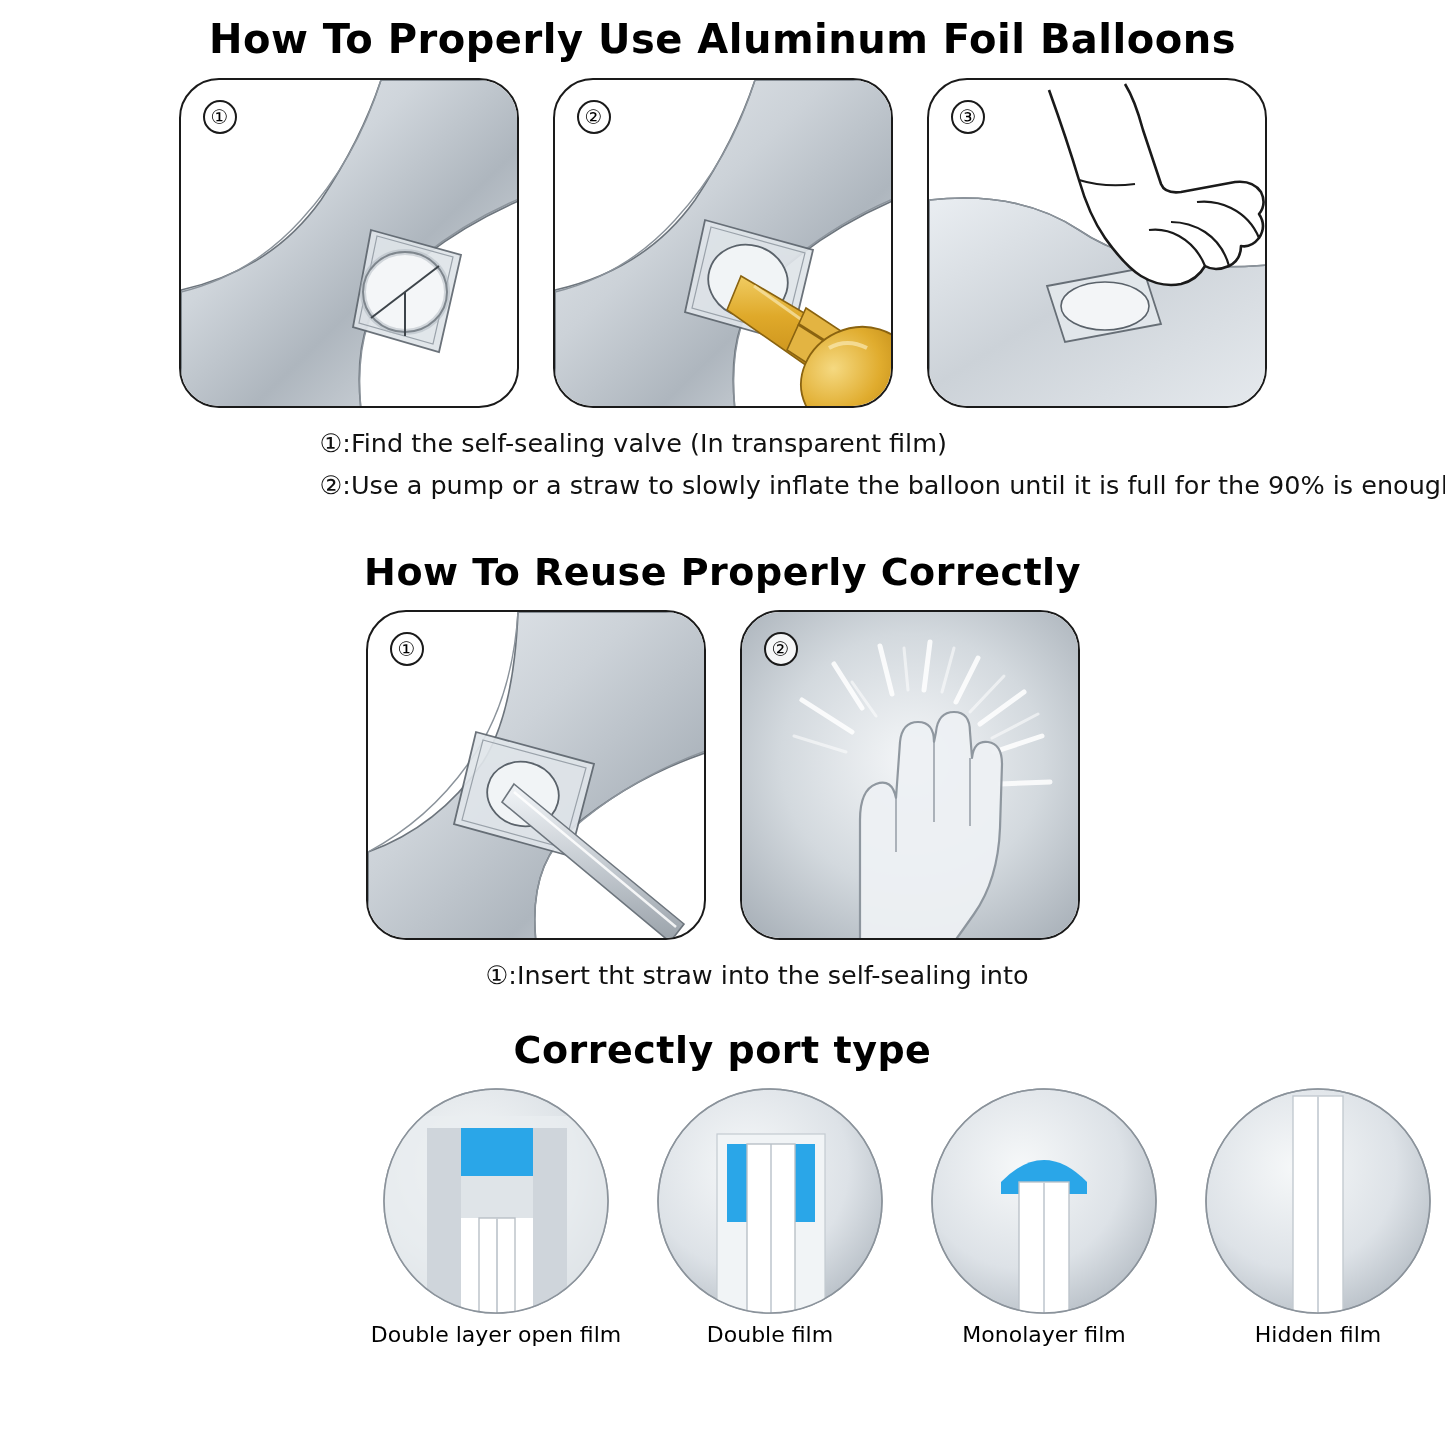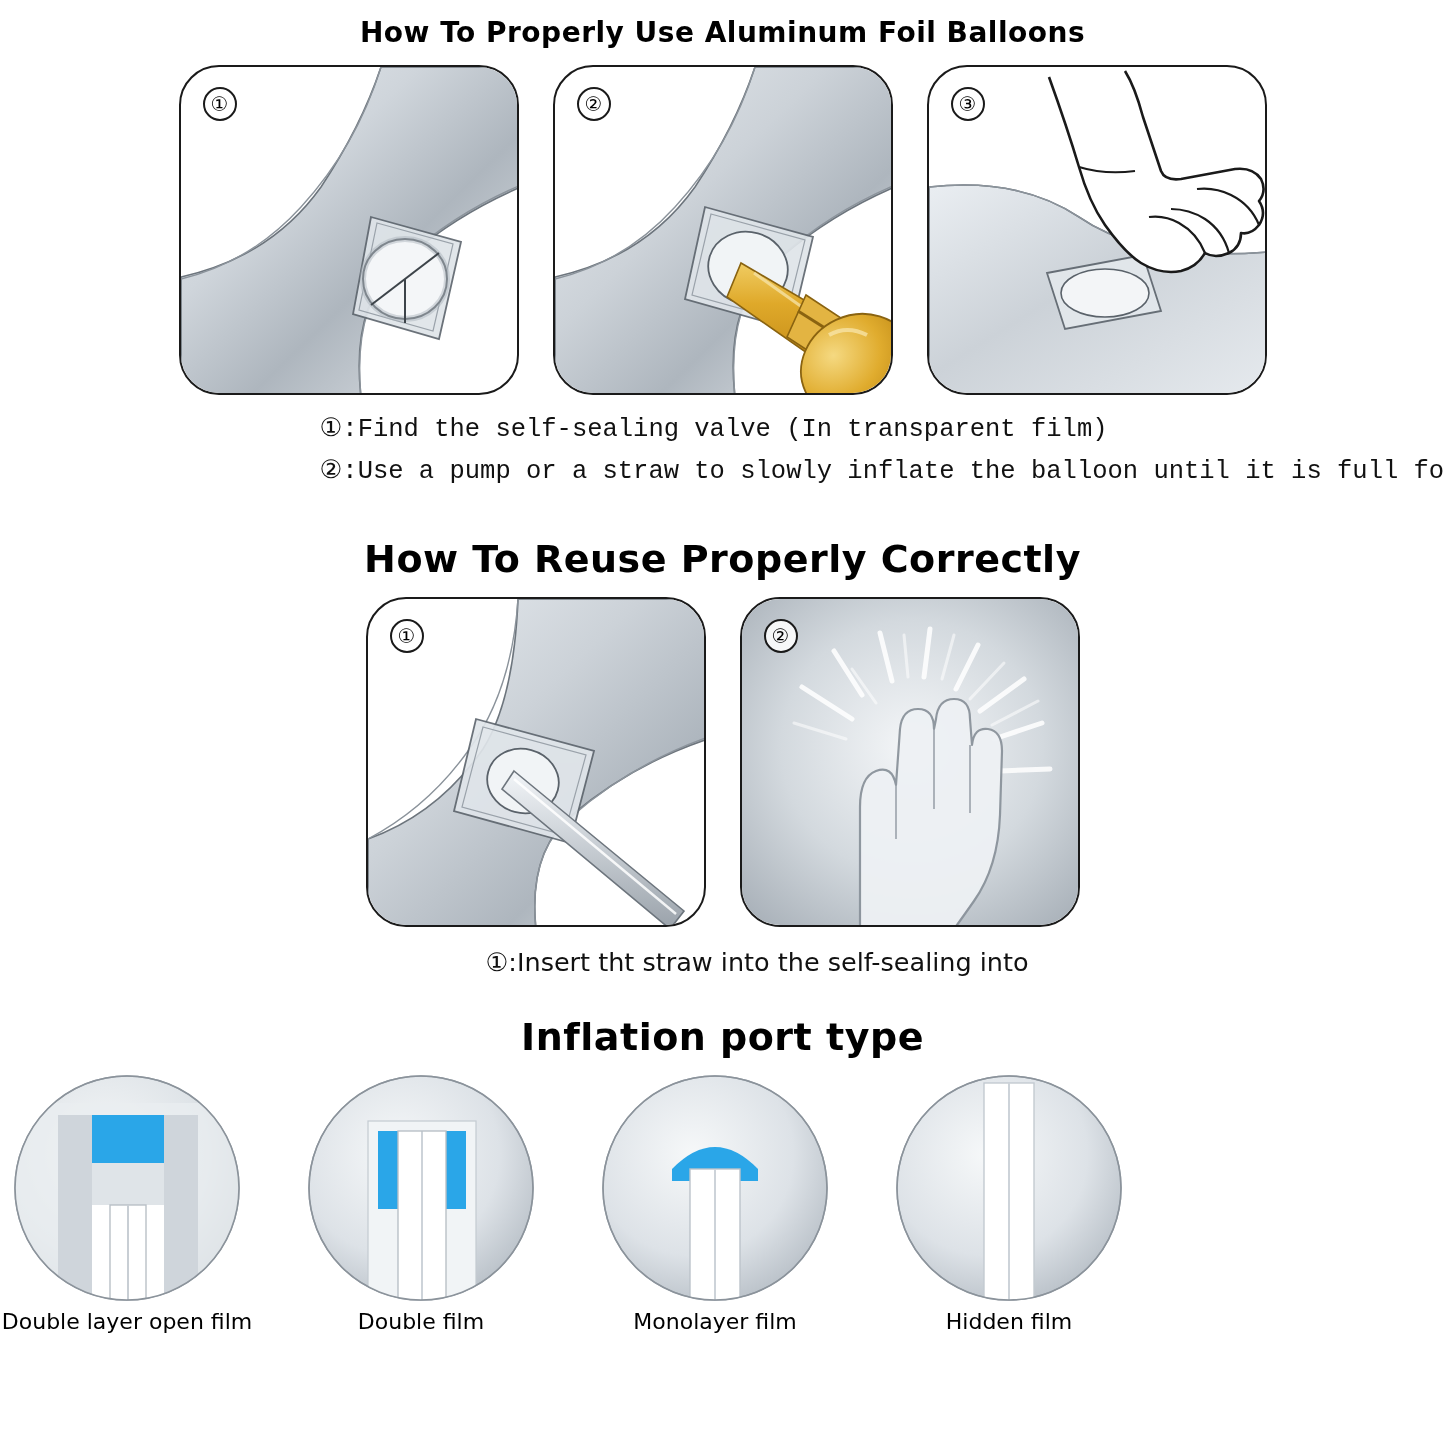--- a/index.html
+++ b/index.html
@@ -13,21 +13,21 @@
     font-family: "DejaVu Sans", sans-serif;
     color: #000000;
     position: relative;
     overflow: hidden;
   }
   .section-title {
     text-align: center;
     font-weight: bold;
     letter-spacing: 0.5px;
   }
-  #title-1 { font-size: 28px; margin-top: 16px; }
+  #title-1 { font-size: 40px; margin-top: 16px; }
   #title-2 { font-size: 38px; margin-top: 44px; }
   #title-3 { font-size: 38px; margin-top: 32px; }
 
   .panel-row {
     display: flex;
     justify-content: center;
     gap: 34px;
     margin-top: 16px;
   }
   .panel {
@@ -57,27 +57,27 @@
   .caption-block {
     margin: 14px auto 0;
     width: 1190px;
   }
   .caption-line {
     font-size: 25.5px;
     line-height: 42px;
     color: #111;
     white-space: nowrap;
   }
-  #captions-1 { padding-left: 192px; margin-top: 14px; font-family: Liberation Mono, monospace; }
+  #captions-1 { padding-left: 192px; margin-top: 14px; }
   #captions-2 { padding-left: 358px; margin-top: 14px; }
 
   .ports-row {
     display: flex;
-    justify-content: flex-start;
-    gap: 40px;
+    justify-content: flex-end;
+    gap: 20px;
     margin-top: 14px;
   }
   .port {
     width: 254px;
     text-align: center;
   }
   .port .circle-wrap {
     width: 254px; height: 230px;
     position: relative;
   }
@@ -272,21 +272,21 @@
         <path d="M228,146 L228,214"></path>
       </g>
     </svg>
   </div>
 </div>
 
 <div class="caption-block" id="captions-2">
   <div class="caption-line">①:Insert tht straw into the self-sealing into</div>
 </div>
 
-<div class="section-title" id="title-3">Inflation port type</div>
+<div class="section-title" id="title-3">Correctly port type</div>
 
 <div class="ports-row">
 
   <div class="port">
     <div class="circle-wrap">
       <svg viewBox="0 0 254 230" width="254" height="230">
         <defs>
           <radialGradient id="pc1" cx="40%" cy="35%" r="75%">
             <stop offset="0%" stop-color="#f6f8f9"></stop>
             <stop offset="60%" stop-color="#dfe4e8"></stop>

